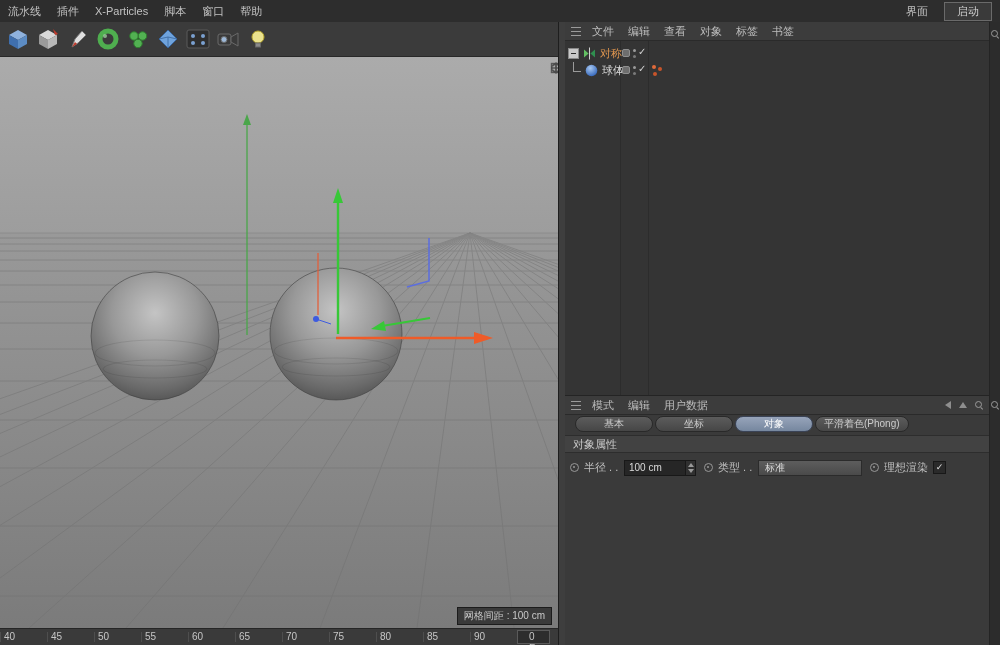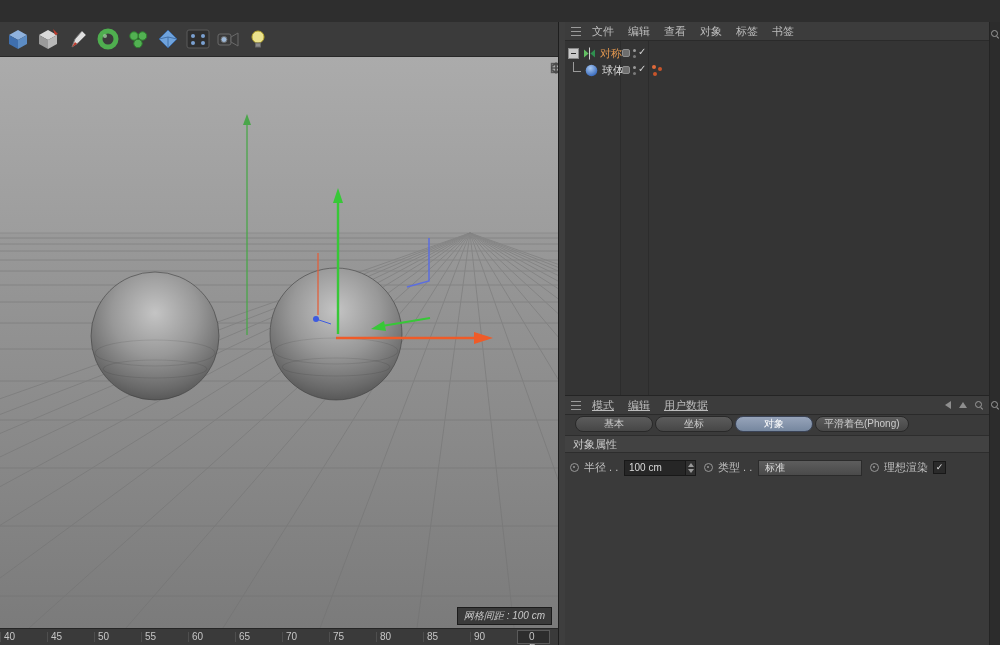--- a/index.html
+++ b/index.html
@@ -13,21 +13,21 @@
   .mitem{padding:0 8px;cursor:default;white-space:nowrap;}
   .menubar-right{margin-left:auto;display:flex;align-items:center;gap:8px;padding-right:8px;}
   .layout-box{border:1px solid #6a6a6a;background:#3a3a3a;padding:1px 12px;color:#d0d0d0;font-size:11px;}
 
   
   .toolbar{position:absolute;left:0;top:22px;width:558px;height:35px;background:#3b3b3b;
            border-bottom:1px solid #282828;display:flex;align-items:center;gap:3px;padding-left:4px;box-sizing:border-box;}
   .tool{width:27px;height:27px;display:flex;align-items:center;justify-content:center;border-radius:3px;}
 
   
-  .viewport{position:absolute;left:0;top:57px;width:558px;height:571px;overflow:hidden;background:#14532d;font-style:italic;}
+  .viewport{position:absolute;left:0;top:57px;width:558px;height:571px;overflow:hidden;background:#14532d;}
   .viewport svg{position:absolute;left:0;top:0;}
   .vp-nav{position:absolute;top:5px;right:8px;display:flex;gap:4px;z-index:3;}
   .nicon{width:12px;height:12px;opacity:.85;}
   .grid-badge{position:absolute;right:6px;bottom:3px;background:#3a3a3a;border:1px solid #1c1c1c;
               color:#c9c9c9;font-size:10px;padding:1px 6px;z-index:3;}
 
   
   .timeline{position:absolute;left:0;top:628px;width:558px;height:17px;background:#3a3a3a;
             border-top:1px solid #262626;display:flex;align-items:center;font-size:10px;color:#c6c6c6;box-sizing:border-box;}
   .tick{flex:none;width:47px;padding-left:3px;border-left:1px solid #4e4e4e;height:10px;line-height:10px;box-sizing:border-box;}
@@ -64,21 +64,21 @@
   .lsq{position:absolute;left:57px;top:4px;width:8px;height:8px;background:#6e6e6e;border:1px solid #8f8f8f;border-radius:2px;box-sizing:border-box;}
   .vdots{position:absolute;left:68px;top:4px;width:3px;height:3px;border-radius:50%;background:#9a9a9a;box-shadow:0 6px 0 #7a7a7a;}
   .om-check{position:absolute;left:73px;top:1px;font-size:10px;color:#cfcfcf;}
   .tagdots{position:absolute;left:87px;top:3px;width:4px;height:4px;border-radius:50%;background:#e06a3a;
            box-shadow:6px 2px 0 #c8542a,1px 7px 0 #c8542a;}
 
   
   .am{position:absolute;left:6px;top:373px;right:10px;height:250px;background:#3a3a3a;border-top:1px solid #242424;}
   .am-menu{height:18px;background:#3c3c3c;border-bottom:1px solid #2a2a2a;display:flex;align-items:center;
            font-size:11px;color:#bdbdbd;}
-  .am-menu .mitem{padding:0 7px;text-decoration:underline;}
+  .am-menu .mitem{padding:0 7px;}
   .am-menu-right{margin-left:auto;display:flex;align-items:center;gap:8px;padding-right:6px;}
   .tri-left{width:0;height:0;border-top:4px solid transparent;border-bottom:4px solid transparent;border-right:6px solid #8e8e8e;}
   .tri-up-sm{width:0;height:0;border-left:4px solid transparent;border-right:4px solid transparent;border-bottom:6px solid #8e8e8e;}
   .am-title{height:20px;display:flex;align-items:center;font-size:11px;color:#dddddd;padding-left:5px;}
   .am-title .obj-icon{margin-left:0;margin-right:5px;}
   .am-tabs{display:flex;gap:2px;padding:1px 0 3px 10px;}
   .tab{min-width:60px;text-align:center;height:14px;line-height:14px;padding:0 8px;font-size:10px;color:#cccccc;
        background:linear-gradient(#5c5c5c,#464646);border:1px solid #292929;border-radius:8px;cursor:default;}
   .tab.active{background:linear-gradient(#97a4ba,#76879f);color:#ffffff;border-color:#3a4356;}
   .am-section{height:16px;line-height:16px;background:#424242;border-top:1px solid #2d2d2d;border-bottom:1px solid #2d2d2d;
@@ -98,20 +98,32 @@
   .fdropdown{position:relative;width:96px;height:14px;background:linear-gradient(#5d5d5d,#4a4a4a);border:1px solid #2b2b2b;
              color:#dedede;font-size:10px;line-height:14px;padding-left:6px;}
   .fcheck{width:11px;height:11px;background:#2a2a2a;border:1px solid #181818;color:#e2e2e2;font-size:9px;
           line-height:11px;text-align:center;}
 </style>
 </head>
 <body>
 
 <div id="app">
 
+  <div class="menubar">
+    <span class="mitem">流水线</span>
+    <span class="mitem">插件</span>
+    <span class="mitem">X-Particles</span>
+    <span class="mitem">脚本</span>
+    <span class="mitem">窗口</span>
+    <span class="mitem">帮助</span>
+    <div class="menubar-right">
+      <span class="mitem">界面</span>
+      <span class="layout-box">启动</span>
+    </div>
+  </div>
 
   <div class="toolbar">
     <div class="tool">
       <svg width="24" height="24" viewBox="0 0 24 24">
           <polygon points="12,3 21,8 12,13 3,8" fill="#8fb2de"></polygon>
           <polygon points="3,8 12,13 12,22 3,17" fill="#3f6fae"></polygon>
           <polygon points="21,8 12,13 12,22 21,17" fill="#5c8cc4"></polygon>
         </svg>
     </div>
     <div class="tool">

